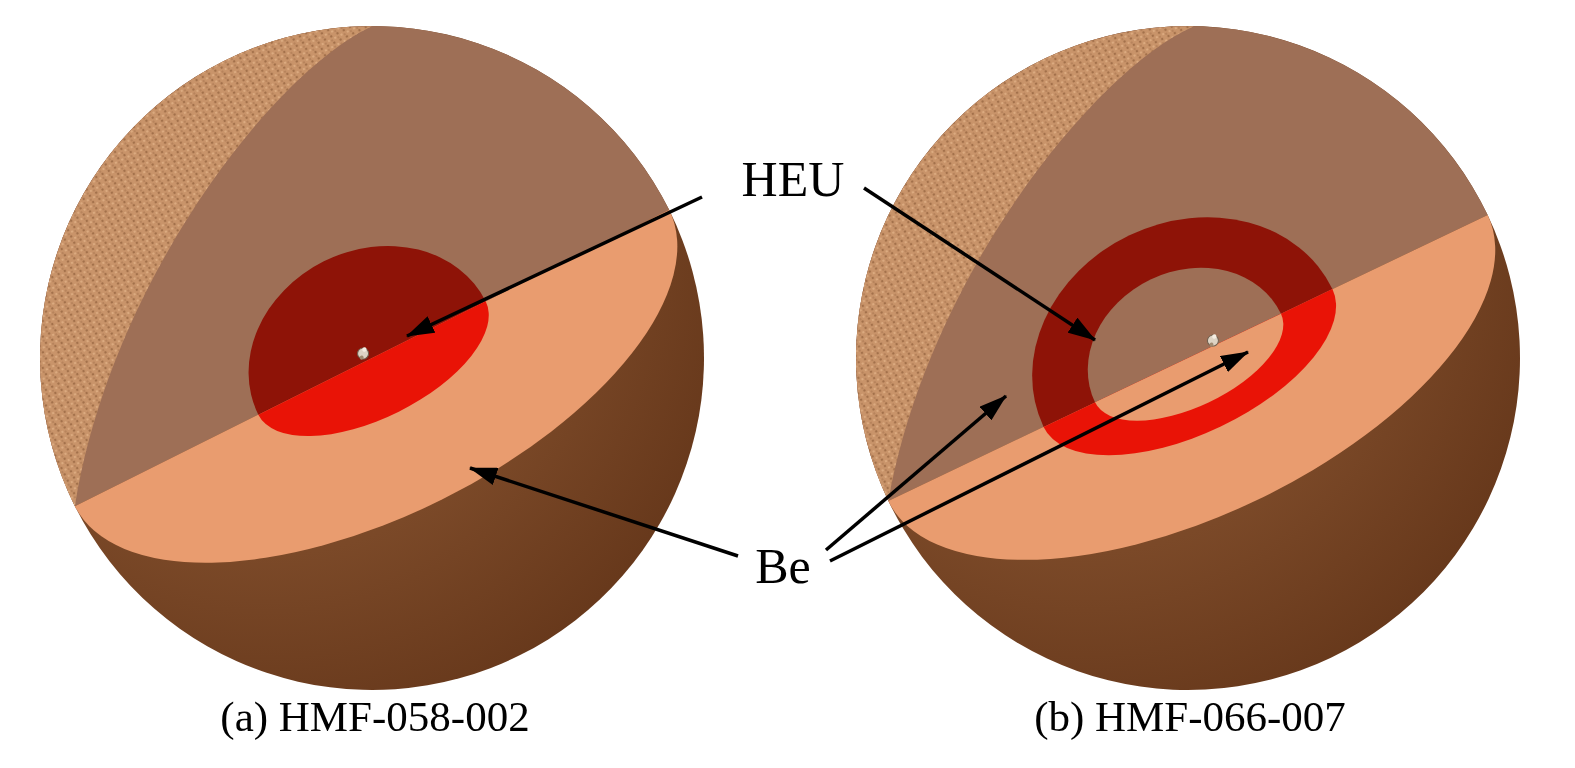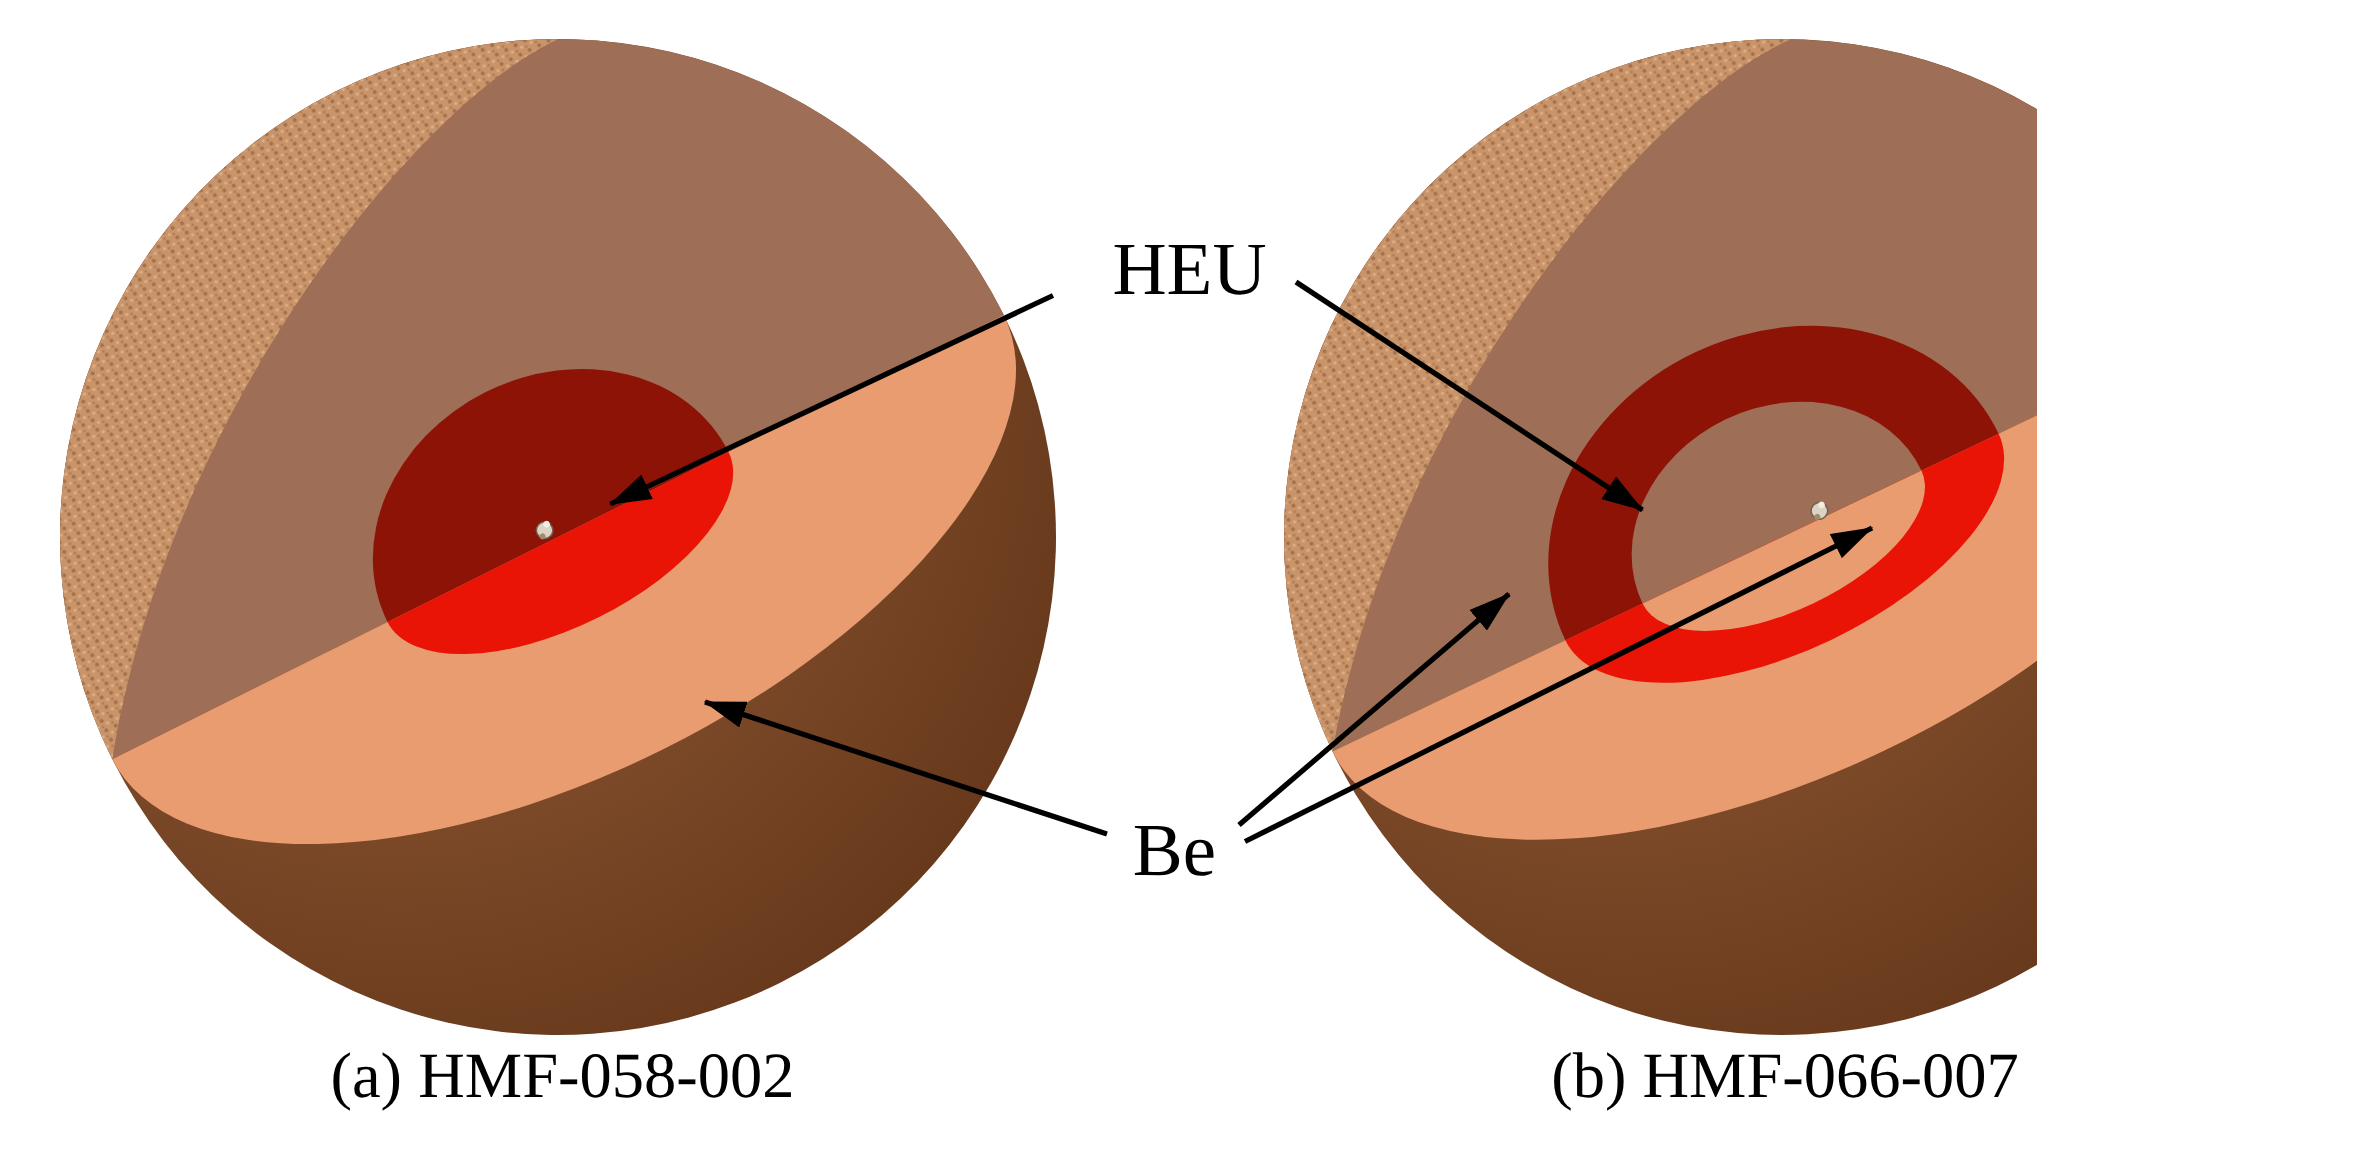--- a/index.html
+++ b/index.html
@@ -2,21 +2,21 @@
 <html><head>
 <meta charset="utf-8">
 <style>
   html, body {
     margin: 0;
     padding: 0;
     background: #ffffff;
   }
   .figure {
     position: relative;
-    width: 1358px;
+    width: 1575px;
     height: 768px;
     background: #ffffff;
     overflow: hidden;
   }
   svg {
     position: absolute;
     top: 0;
     left: 0;
   }
   text {

